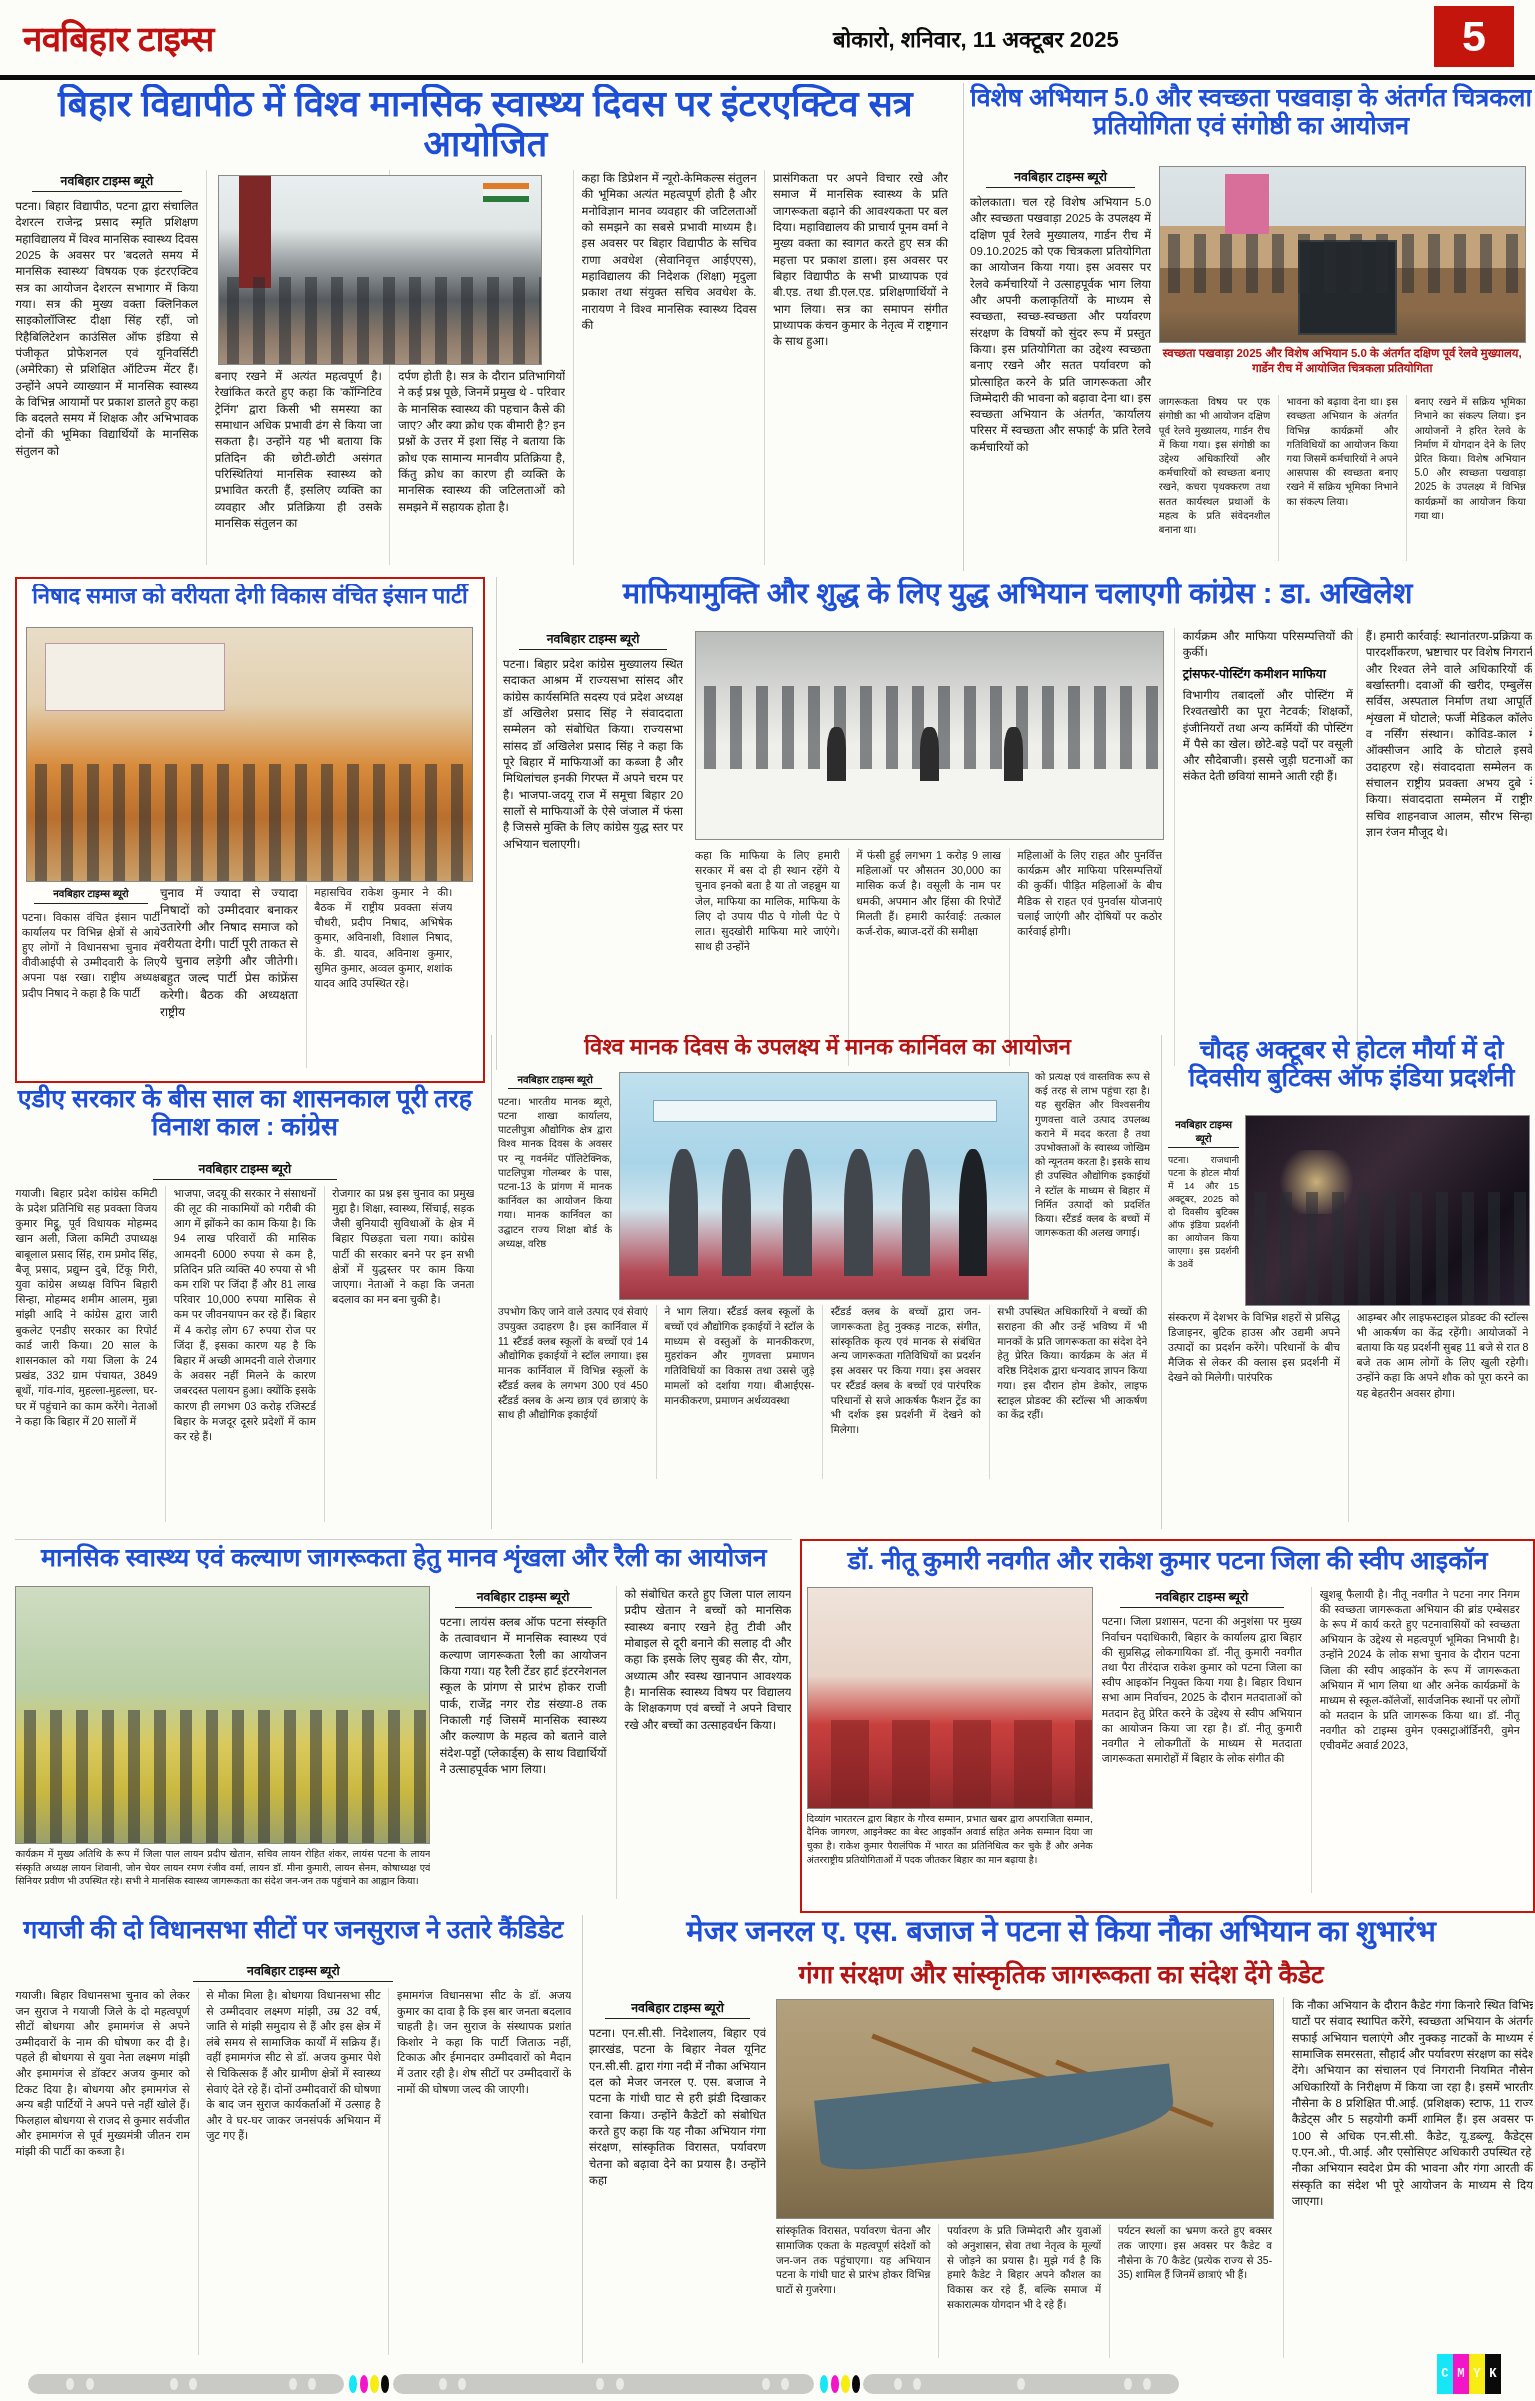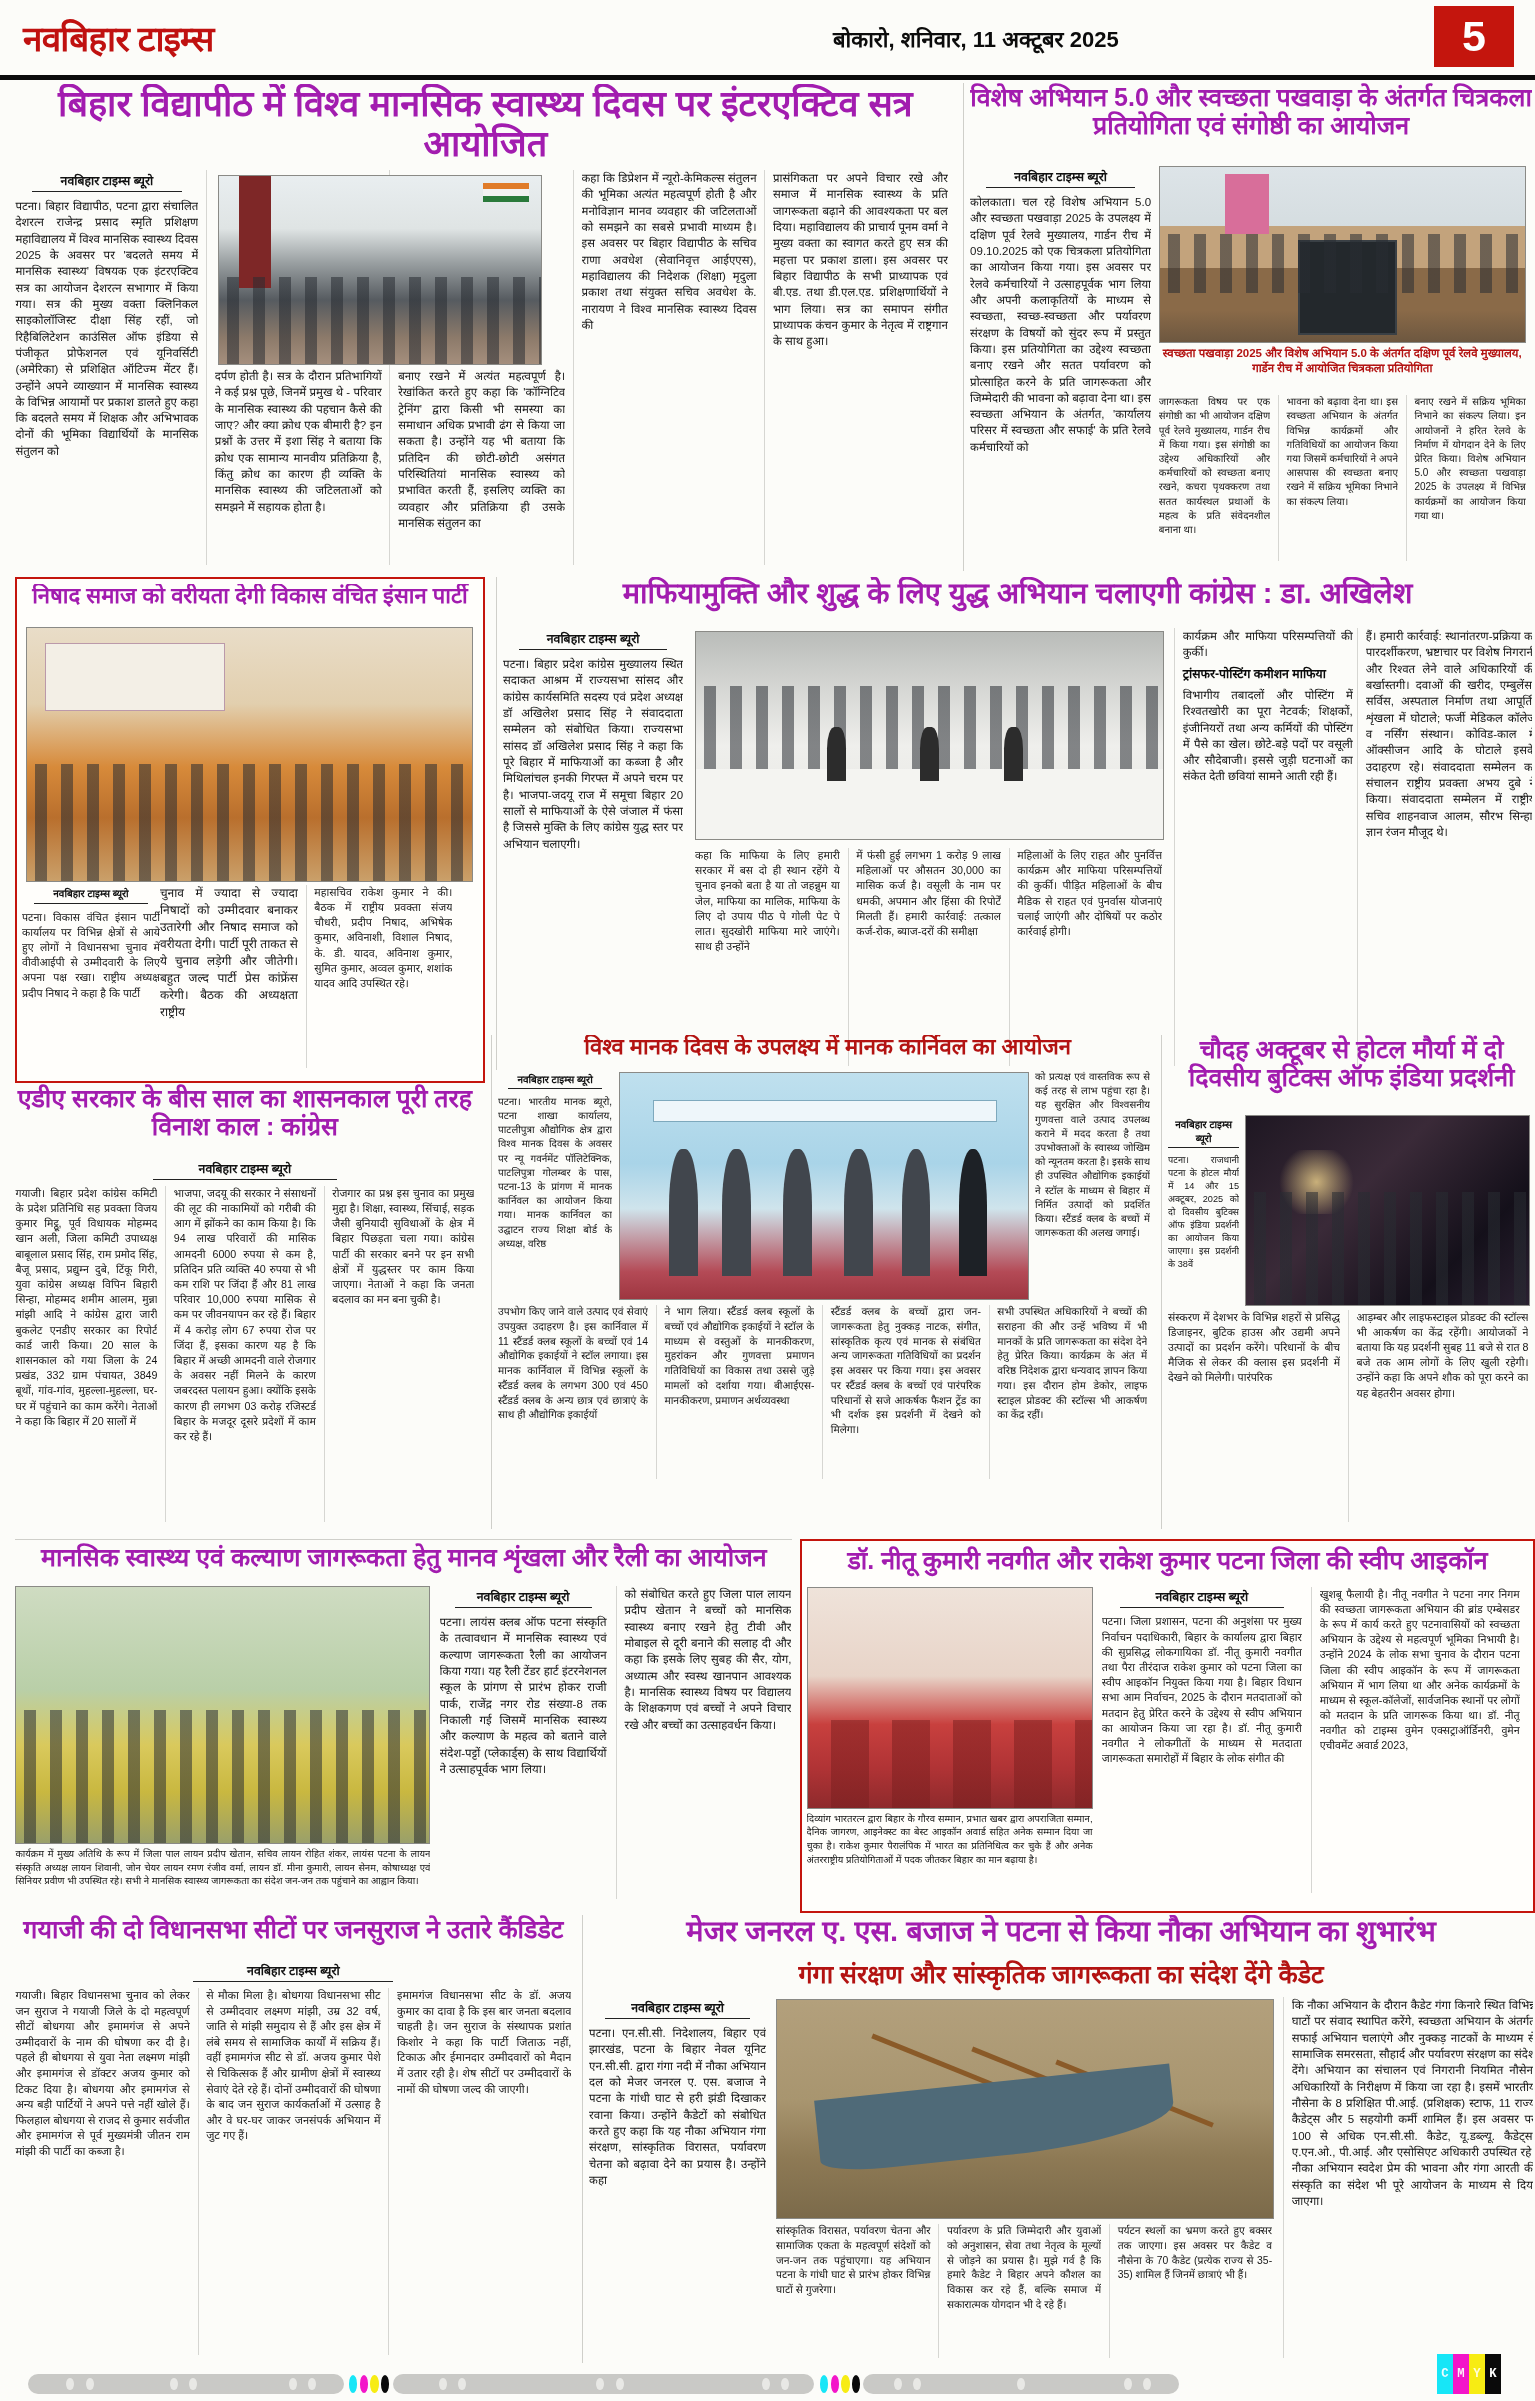--- a/index.html
+++ b/index.html
@@ -9,21 +9,21 @@
   .masthead{position:absolute;left:0;top:0;width:1535px;height:74px;}
   .paper-title{position:absolute;left:23px;top:14px;font-size:35px;font-weight:800;color:#c01110;letter-spacing:-0.8px;}
   .section-box{position:absolute;left:461px;top:6.1px;width:284px;height:61px;background:#c4150d;color:#fff;
                display:flex;align-items:center;justify-content:center;font-size:32px;font-weight:800;}
   .edition-date{position:absolute;left:833px;top:23px;font-size:22px;font-weight:800;color:#0c0c0c;}
   .page-number-box{position:absolute;left:1434px;top:6.1px;width:80px;height:61px;background:#c4150d;color:#fff;
                display:flex;align-items:center;justify-content:center;font-size:43px;font-weight:800;}
   .head-rule{position:absolute;left:0;top:75px;width:1535px;height:5.4px;background:#0c0c0c;}
   
   .article{position:absolute;overflow:hidden;}
-  .hl{font-weight:800;text-align:center;color:#a21caf;line-height:1.12;overflow:hidden;}
+  .hl{font-weight:800;text-align:center;color:#1d4ed8;line-height:1.12;overflow:hidden;}
   .h-xl{font-size:36px;}
   .h-l{font-size:29px;}
   .h-m{font-size:25px;}
   .h-s{font-size:22px;}
   .red{color:#b31312;}
   .byline{font-weight:800;text-align:center;font-size:12.3px;border-bottom:1.5px solid #222;
           width:82%;margin:1.5px auto 6.1px;padding-bottom:2.3px;white-space:nowrap;overflow:hidden;}
   .byline.small{font-size:10px;white-space:normal;}
   .col{text-align:justify;font-size:11.5px;line-height:1.42;color:#161616;overflow:hidden;}
   .cols{display:flex;}
@@ -90,24 +90,24 @@
         <div class="obj curtain"></div>
         <div class="obj flag"></div>
         <div class="fig-row"></div>
       </div>
       <div class="cols" style="height:395px;">
         <div class="colwrap" style="width:183px;">
           <div class="byline">नवबिहार टाइम्स ब्यूरो</div>
           <div class="col" style="height:361px;">पटना। बिहार विद्यापीठ, पटना द्वारा संचालित देशरत्न राजेन्द्र प्रसाद स्मृति प्रशिक्षण महाविद्यालय में विश्व मानसिक स्वास्थ्य दिवस 2025 के अवसर पर 'बदलते समय में मानसिक स्वास्थ्य' विषयक एक इंटरएक्टिव सत्र का आयोजन देशरत्न सभागार में किया गया। सत्र की मुख्य वक्ता क्लिनिकल साइकोलॉजिस्ट दीक्षा सिंह रहीं, जो रिहैबिलिटेशन काउंसिल ऑफ इंडिया से पंजीकृत प्रोफेशनल एवं यूनिवर्सिटी (अमेरिका) से प्रशिक्षित ऑटिज्म मेंटर हैं। उन्होंने अपने व्याख्यान में मानसिक स्वास्थ्य के विभिन्न आयामों पर प्रकाश डालते हुए कहा कि बदलते समय में शिक्षक और अभिभावक दोनों की भूमिका विद्यार्थियों के मानसिक संतुलन को</div>
         </div>
         <div class="colwrap" style="width:167px;padding-top:198px;">
+          <div class="col" style="height:192px;">बनाए रखने में अत्यंत महत्वपूर्ण है। रेखांकित करते हुए कहा कि 'कॉग्निटिव ट्रेनिंग' द्वारा किसी भी समस्या का समाधान अधिक प्रभावी ढंग से किया जा सकता है। उन्होंने यह भी बताया कि प्रतिदिन की छोटी-छोटी असंगत परिस्थितियां मानसिक स्वास्थ्य को प्रभावित करती हैं, इसलिए व्यक्ति का व्यवहार और प्रतिक्रिया ही उसके मानसिक संतुलन का</div>
+        </div>
+        <div class="colwrap" style="width:167px;padding-top:198px;">
           <div class="col" style="height:192px;">दर्पण होती है। सत्र के दौरान प्रतिभागियों ने कई प्रश्न पूछे, जिनमें प्रमुख थे - परिवार के मानसिक स्वास्थ्य की पहचान कैसे की जाए? और क्या क्रोध एक बीमारी है? इन प्रश्नों के उत्तर में इशा सिंह ने बताया कि क्रोध एक सामान्य मानवीय प्रतिक्रिया है, किंतु क्रोध का कारण ही व्यक्ति के मानसिक स्वास्थ्य की जटिलताओं को समझने में सहायक होता है।</div>
-        </div>
-        <div class="colwrap" style="width:167px;padding-top:198px;">
-          <div class="col" style="height:192px;">बनाए रखने में अत्यंत महत्वपूर्ण है। रेखांकित करते हुए कहा कि 'कॉग्निटिव ट्रेनिंग' द्वारा किसी भी समस्या का समाधान अधिक प्रभावी ढंग से किया जा सकता है। उन्होंने यह भी बताया कि प्रतिदिन की छोटी-छोटी असंगत परिस्थितियां मानसिक स्वास्थ्य को प्रभावित करती हैं, इसलिए व्यक्ति का व्यवहार और प्रतिक्रिया ही उसके मानसिक संतुलन का</div>
         </div>
         <div class="colwrap" style="width:175px;">
           <div class="col" style="height:392px;">कहा कि डिप्रेशन में न्यूरो-केमिकल्स संतुलन की भूमिका अत्यंत महत्वपूर्ण होती है और मनोविज्ञान मानव व्यवहार की जटिलताओं को समझने का सबसे प्रभावी माध्यम है। इस अवसर पर बिहार विद्यापीठ के सचिव राणा अवधेश (सेवानिवृत्त आईएएस), महाविद्यालय की निदेशक (शिक्षा) मृदुला प्रकाश तथा संयुक्त सचिव अवधेश के. नारायण ने विश्व मानसिक स्वास्थ्य दिवस की</div>
         </div>
         <div class="colwrap" style="width:175px;">
           <div class="col" style="height:392px;">प्रासंगिकता पर अपने विचार रखे और समाज में मानसिक स्वास्थ्य के प्रति जागरूकता बढ़ाने की आवश्यकता पर बल दिया। महाविद्यालय की प्राचार्य पूनम वर्मा ने मुख्य वक्ता का स्वागत करते हुए सत्र की महत्ता पर प्रकाश डाला। इस अवसर पर बिहार विद्यापीठ के सभी प्राध्यापक एवं बी.एड. तथा डी.एल.एड. प्रशिक्षणार्थियों ने भाग लिया। सत्र का समापन संगीत प्राध्यापक कंचन कुमार के नेतृत्व में राष्ट्रगान के साथ हुआ।</div>
         </div>
       </div>
     </div>
   </div>

